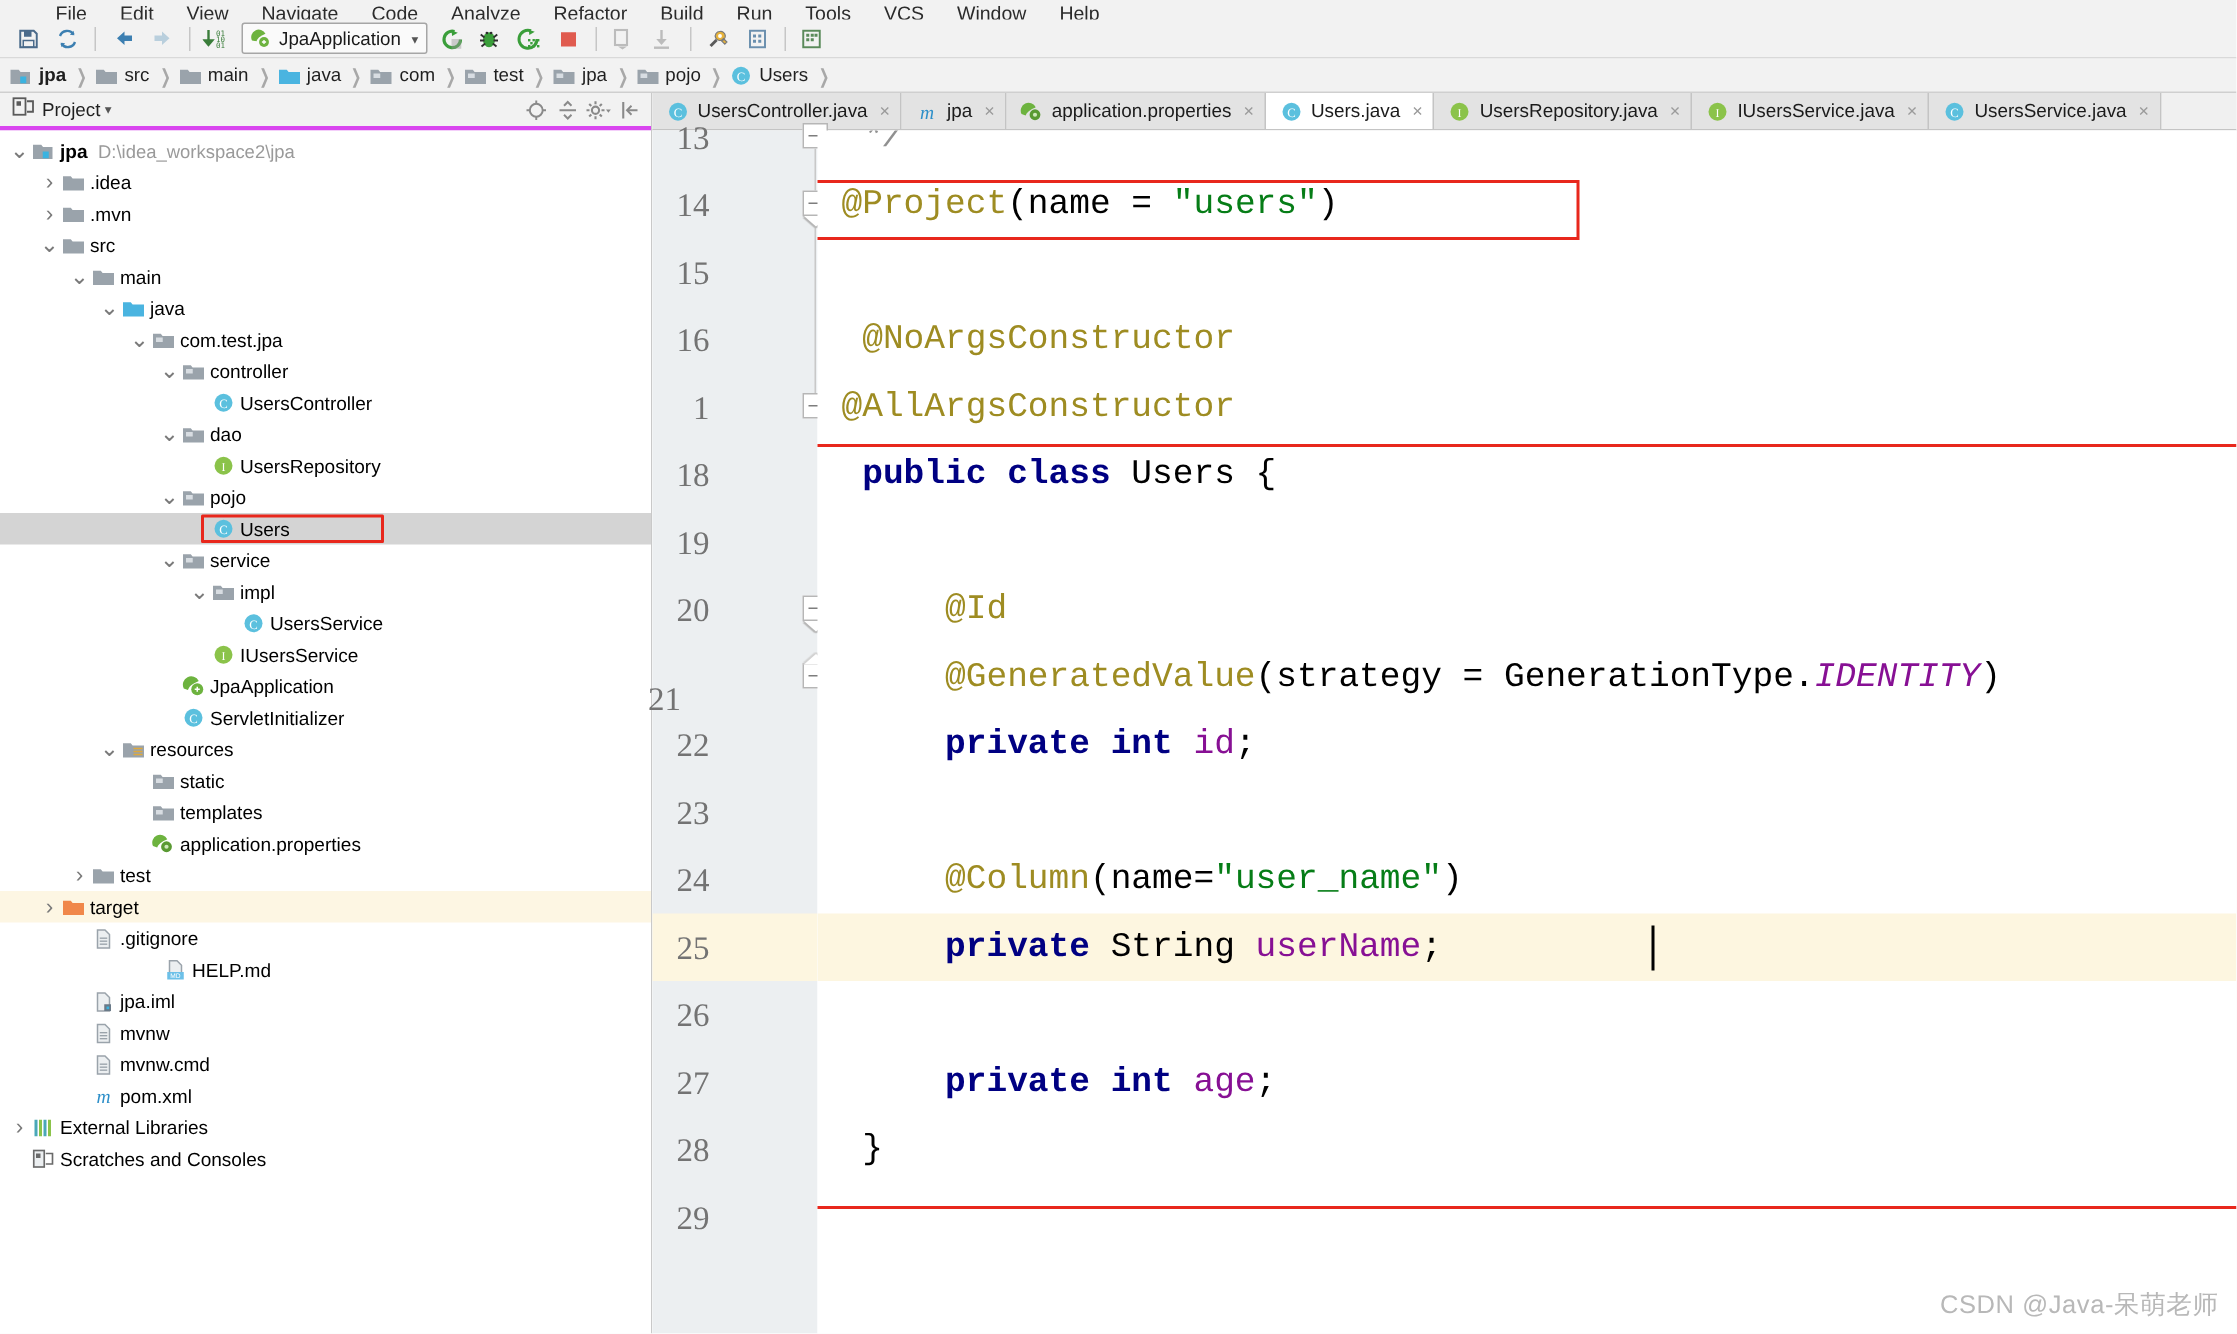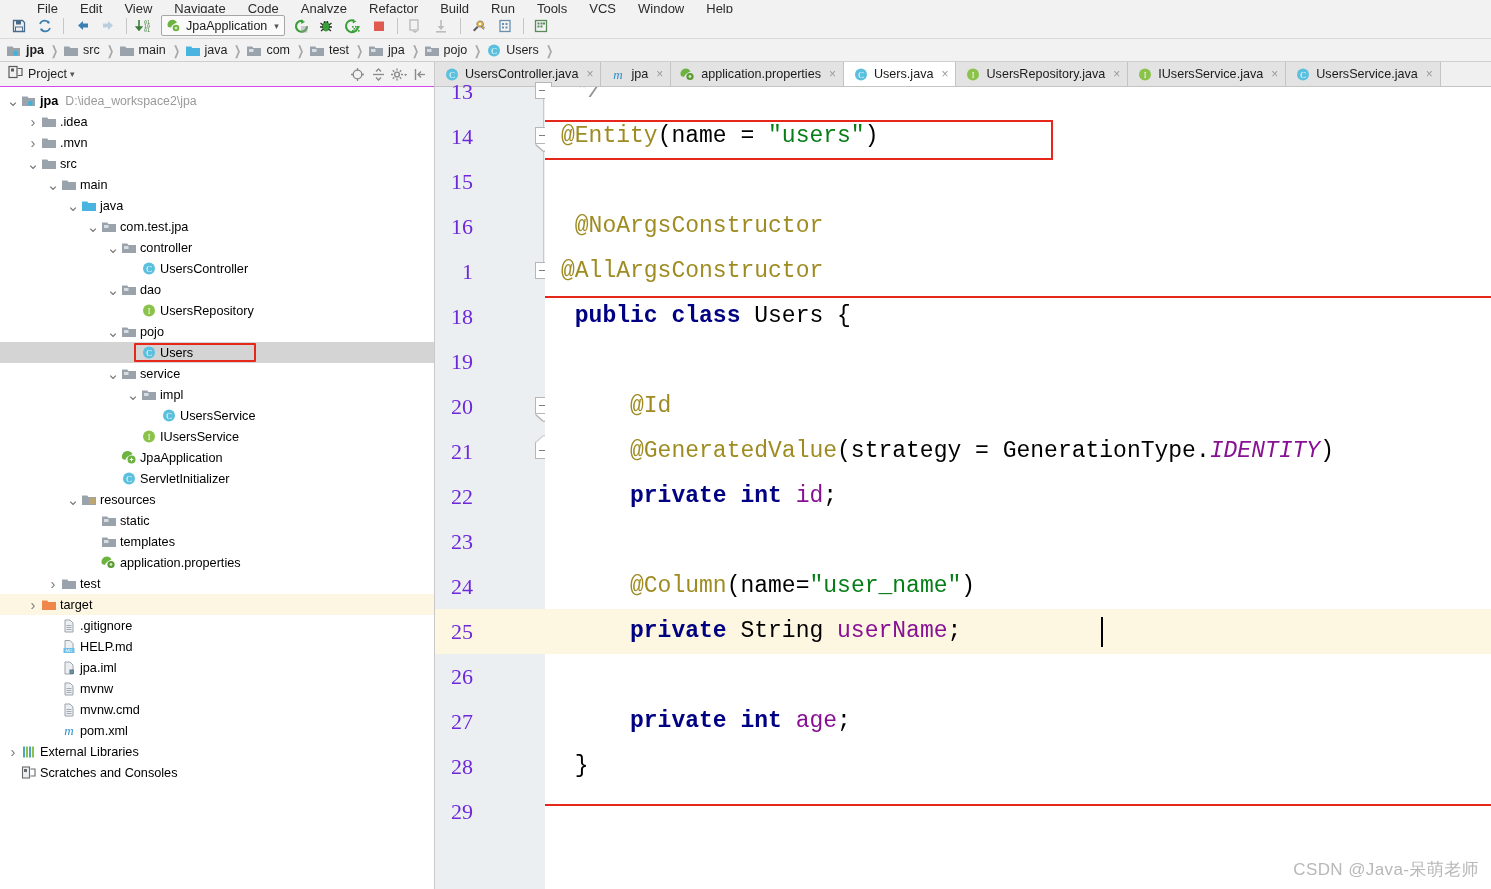--- a/index.html
+++ b/index.html
@@ -111,21 +111,21 @@
     display: flex;
     flex-direction: column;
     background: #fff;
     border-right: 1px solid #c9c9c9;
     min-height: 0;
   }
   .pp-header {
     height: 25px;
     flex: 0 0 25px;
     background: #f2f2f2;
-    border-bottom: 1px solid #d946ef;
+    border-bottom: 3px solid #d946ef;
     display: flex;
     align-items: center;
     padding: 0 5px 0 8px;
     text-align: right;
   }
   .pp-title {
     font-size: 12.5px; color: #1f1f1f; margin-left: 5px;
   }
   .pp-actions { margin-left: auto; display: flex; align-items: center; gap: 3px; }
   .pp-act { width: 18px; height: 18px; display:flex; align-items:center; justify-content:center; }
@@ -213,21 +213,21 @@
     min-width: 0;
     overflow: hidden;
   }
   .lnum {
     position: absolute;
     right: 72px;
     width: 60px;
     text-align: right;
     font-family: "Liberation Serif", serif;
     font-size: 22px;
-    color: #6d28d9;
+    color: #737373;
     line-height: 45px;
     height: 45px;
   }
   .codeline {
     position: absolute;
     left: 0; right: 0;
     height: 45px;
     line-height: 45px;
     font-family: "Liberation Mono", monospace;
     font-size: 23px;
@@ -845,21 +845,21 @@
                 <path d="M4 2h5l3 3v9H4z" fill="#eceff1" stroke="#9aa3ab" stroke-width="1"></path>
                 <g fill="#9aa3ab">
                   <rect x="5.5" y="7" width="5" height="0.9"></rect>
                   <rect x="5.5" y="9" width="5" height="0.9"></rect>
                   <rect x="5.5" y="11" width="5" height="0.9"></rect>
                 </g>
               </svg>
             </span>
             <span class="lbl">.gitignore</span>
           </div>
-          <div class="row" style="padding-left: 46px;">
+          <div class="row" style="padding-left: 46px; margin-left: 48px;">
             <span class="twisty"></span>
             <span class="ico">
               <svg width="16" height="15" viewBox="0 0 16 15">
                 <path d="M4 1.5h5l3 3v6H4z" fill="#eceff1" stroke="#9aa3ab" stroke-width="1"></path>
                 <rect x="2.5" y="9" width="11" height="5" fill="#6cc0e8"></rect>
                 <text x="8" y="13" font-size="4.4" fill="#fff" text-anchor="middle" font-family="sans-serif">MD</text>
               </svg>
             </span>
             <span class="lbl">HELP.md</span>
           </div>
@@ -1018,42 +1018,42 @@
             <div class="hl-gutter" style="top: 522px;"></div>
             <div class="fold-line" style="left: 108px; top: 12px; height: 172px;"></div>
             <div class="lnum" style="top: -18px;">13</div>
             <div class="lnum" style="top: 27px;">14</div>
             <div class="lnum" style="top: 72px;">15</div>
             <div class="lnum" style="top: 117px;">16</div>
             <div class="lnum" style="top: 162px;">1</div>
             <div class="lnum" style="top: 207px;">18</div>
             <div class="lnum" style="top: 252px;">19</div>
             <div class="lnum" style="top: 297px;">20</div>
-            <div class="lnum" style="top: 342px;">21</div>
+            <div class="lnum" style="top: 356px; text-align: center;">21</div>
             <div class="lnum" style="top: 387px;">22</div>
             <div class="lnum" style="top: 432px;">23</div>
             <div class="lnum" style="top: 477px;">24</div>
             <div class="lnum" style="top: 522px;">25</div>
             <div class="lnum" style="top: 567px;">26</div>
             <div class="lnum" style="top: 612px;">27</div>
             <div class="lnum" style="top: 657px;">28</div>
             <div class="lnum" style="top: 702px;">29</div>
             <div class="fold-marker" style="left: 100px; top: -5px;"></div>
             <div class="fold-marker" style="left: 100px; top: 40px;"></div>
             <div class="fold-tri" style="left: 100.5px; top: 57px;"></div>
             <div class="fold-marker" style="left: 100px; top: 175px;"></div>
             <div class="fold-marker" style="left: 100px; top: 310px;"></div>
             <div class="fold-tri" style="left: 100.5px; top: 327px;"></div>
             <div class="fold-marker" style="left: 100px; top: 355px;"></div>
             <div class="fold-tri-up" style="left: 100.5px; top: 349px;"></div>
           </div>
         <div class="code-body" id="codebody">
             <div class="hl-line" style="top: 522px;"></div>
             <div class="codeline" style="top: -18px;"><span class="txt"><span class="cmt"> */</span></span></div>
-            <div class="codeline" style="top: 27px;"><span class="txt"><span class="ann">@Entity</span><span class="pl">(name = </span><span class="str">"users"</span><span class="pl">)</span></span></div>
+            <div class="codeline" style="top: 27px;"><span class="txt"><span class="ann">@Project</span><span class="pl">(name = </span><span class="str">"users"</span><span class="pl">)</span></span></div>
             <div class="codeline" style="top: 117px;"><span class="txt"><span class="ann"> @NoArgsConstructor</span></span></div>
             <div class="codeline" style="top: 162px;"><span class="txt"><span class="ann">@AllArgsConstructor</span></span></div>
             <div class="codeline" style="top: 207px;"><span class="txt"><span class="k"> public class </span><span class="pl">Users {</span></span></div>
             <div class="codeline" style="top: 252px;"><span class="txt"></span></div>
             <div class="codeline" style="top: 297px;"><span class="txt"><span class="ann">     @Id</span></span></div>
             <div class="codeline" style="top: 342px;"><span class="txt"><span class="ann">     @GeneratedValue</span><span class="pl">(strategy = GenerationType.</span><span class="cst">IDENTITY</span><span class="pl">)</span></span></div>
             <div class="codeline" style="top: 387px;"><span class="txt"><span class="k">     private int </span><span class="fld">id</span><span class="pl">;</span></span></div>
             <div class="codeline" style="top: 432px;"><span class="txt"></span></div>
             <div class="codeline" style="top: 477px;"><span class="txt"><span class="ann">     @Column</span><span class="pl">(name=</span><span class="str">"user_name"</span><span class="pl">)</span></span></div>
             <div class="codeline" style="top: 522px;"><span class="txt"><span class="k">     private </span><span class="pl">String </span><span class="fld">userName</span><span class="pl">;</span></span></div>

